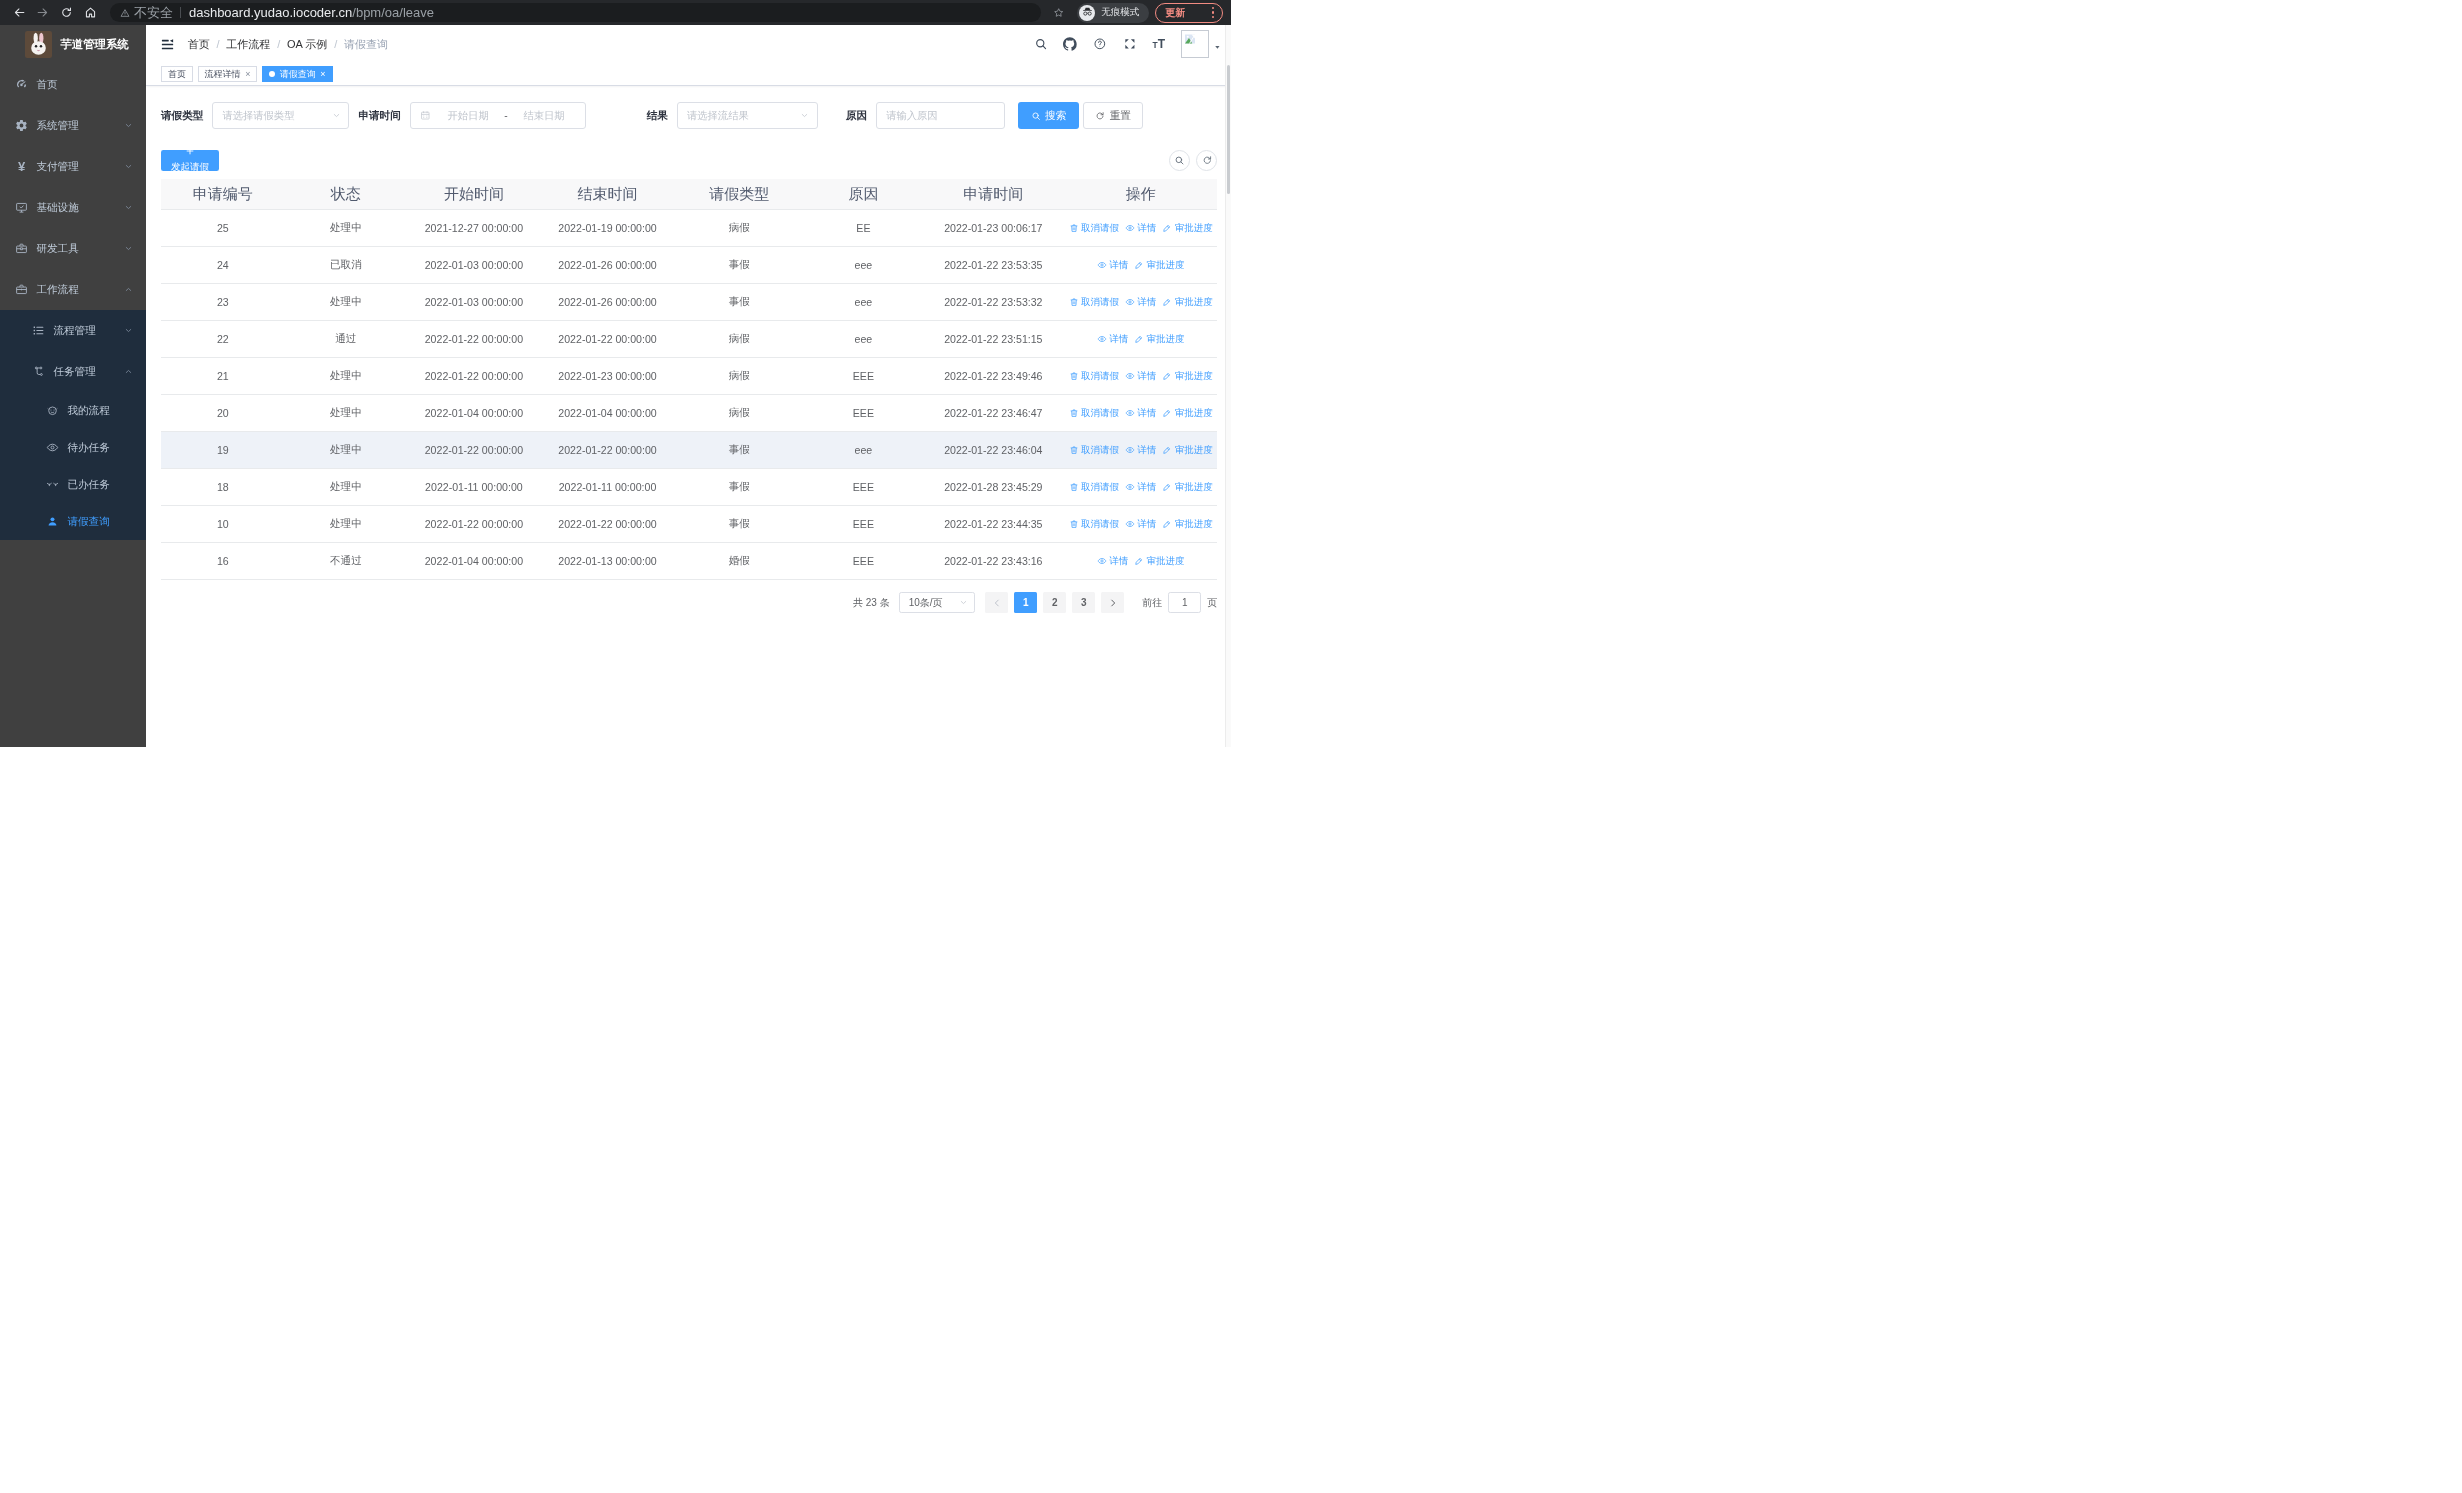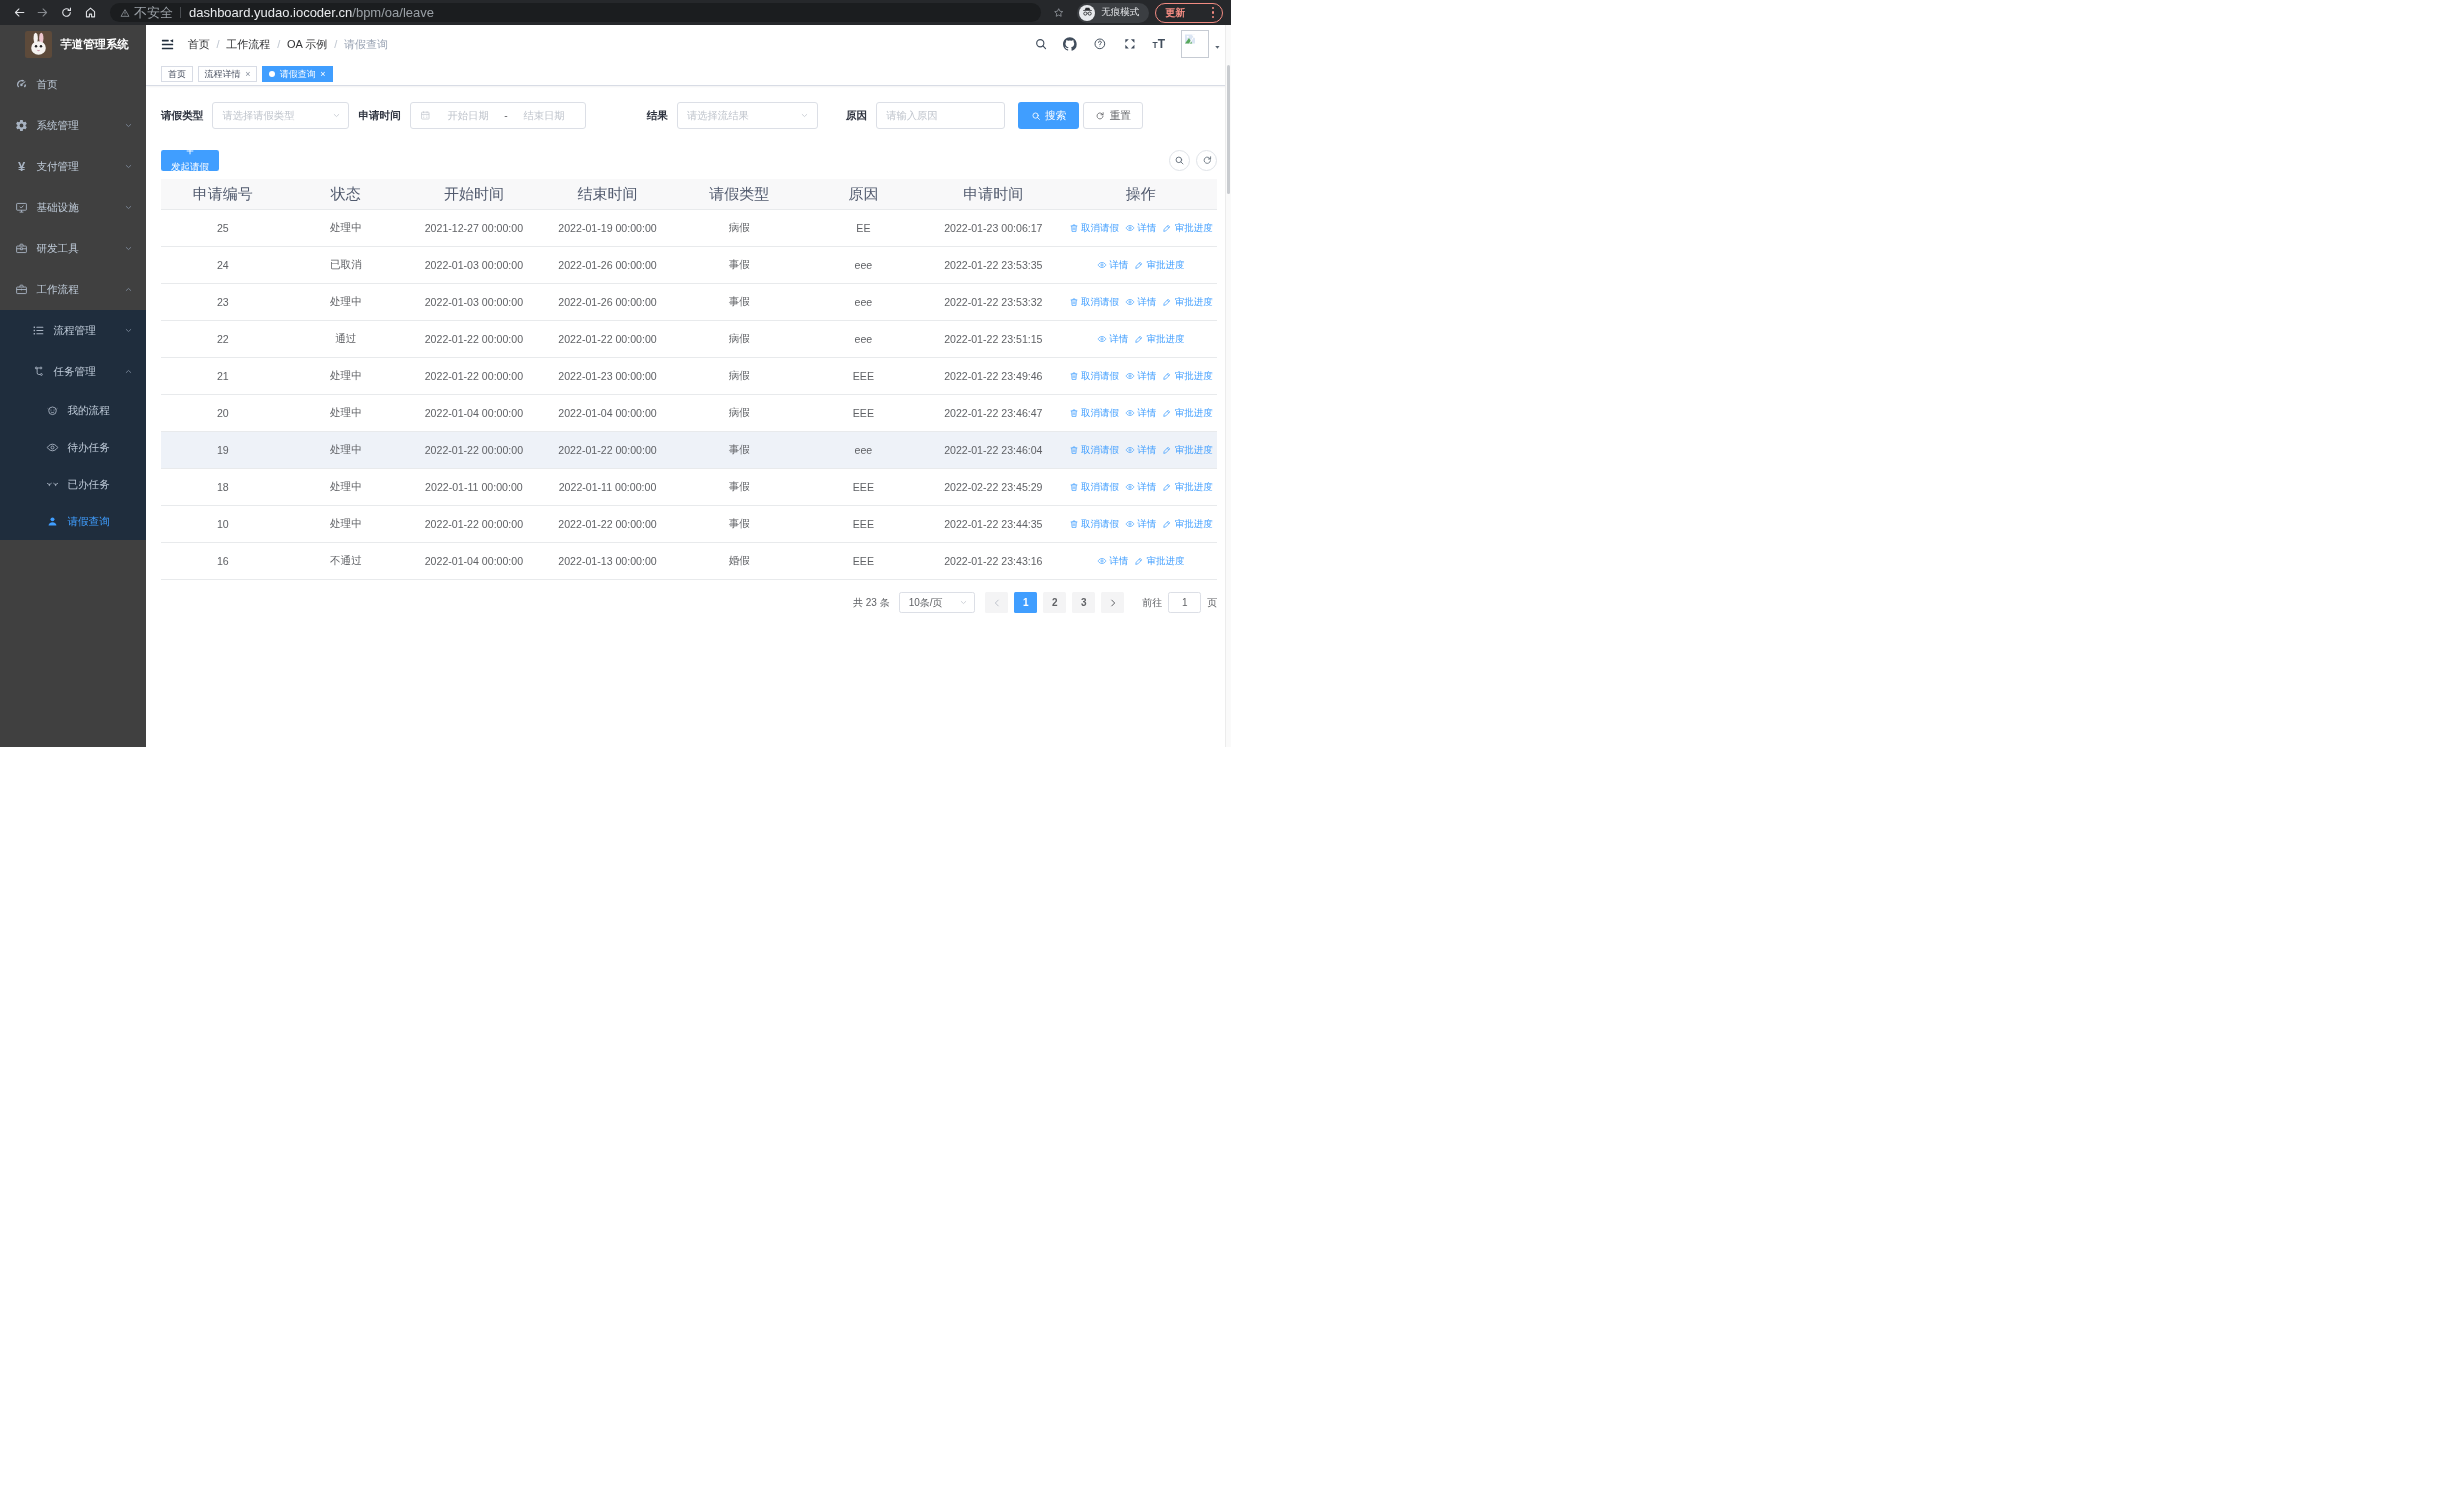--- a/index.html
+++ b/index.html
@@ -730,21 +730,21 @@
                         </svg>
                       </span>审批进度</a></td>
                 </tr>
                 <tr>
                   <td>18</td>
                   <td>处理中</td>
                   <td>2022-01-11 00:00:00</td>
                   <td>2022-01-11 00:00:00</td>
                   <td>事假</td>
                   <td>EEE</td>
-                  <td>2022-02-22 23:45:29</td>
+                  <td>2022-01-28 23:45:29</td>
                   <td class="acts"><a class="act"><span class="ic">
                         <svg viewBox="0 0 24 24" fill="none" stroke="currentColor" stroke-width="1.8">
                           <path d="M4 7h16M9.5 7V4.7h5V7M6.5 7l.8 13.2h9.4L17.5 7M10 10.5v6.5M14 10.5v6.5"></path>
                         </svg>
                       </span>取消请假</a><a class="act"><span class="ic">
                         <svg viewBox="0 0 24 24" fill="none" stroke="currentColor" stroke-width="1.7">
                           <path d="M2.5 12S6 5.9 12 5.9 21.5 12 21.5 12 18 18.1 12 18.1 2.5 12 2.5 12z"></path>
                           <circle cx="12" cy="12" r="2.7"></circle>
                         </svg>
                       </span>详情</a><a class="act"><span class="ic">

